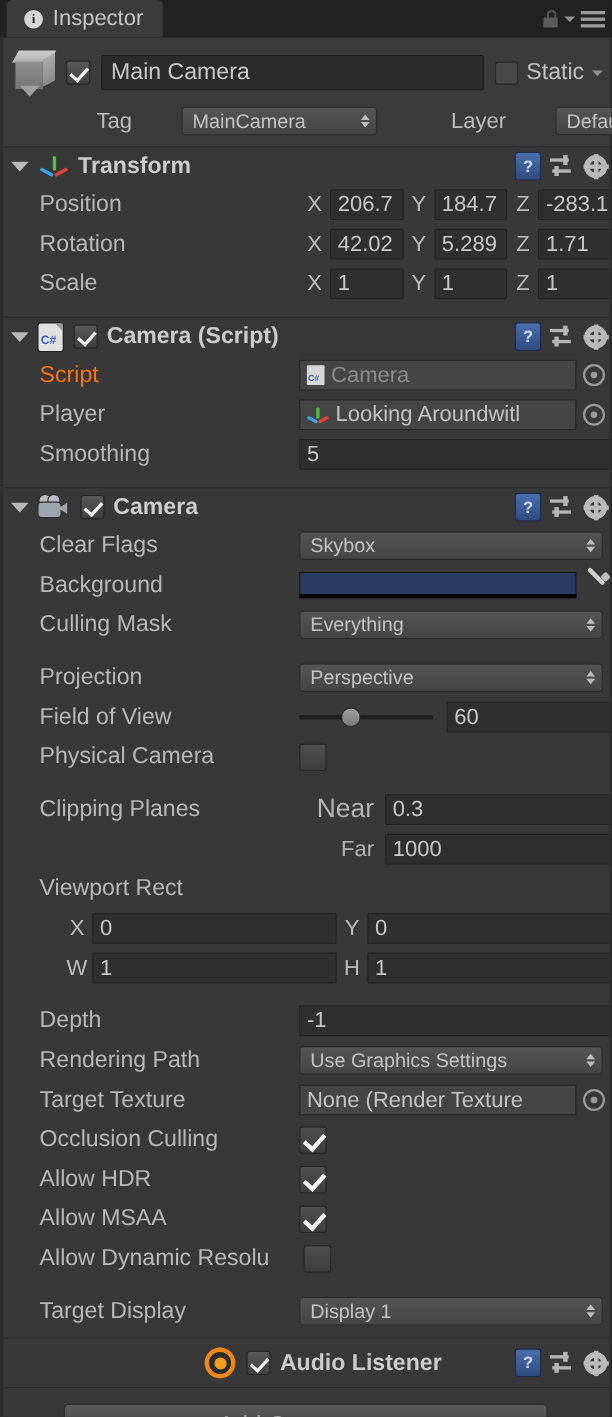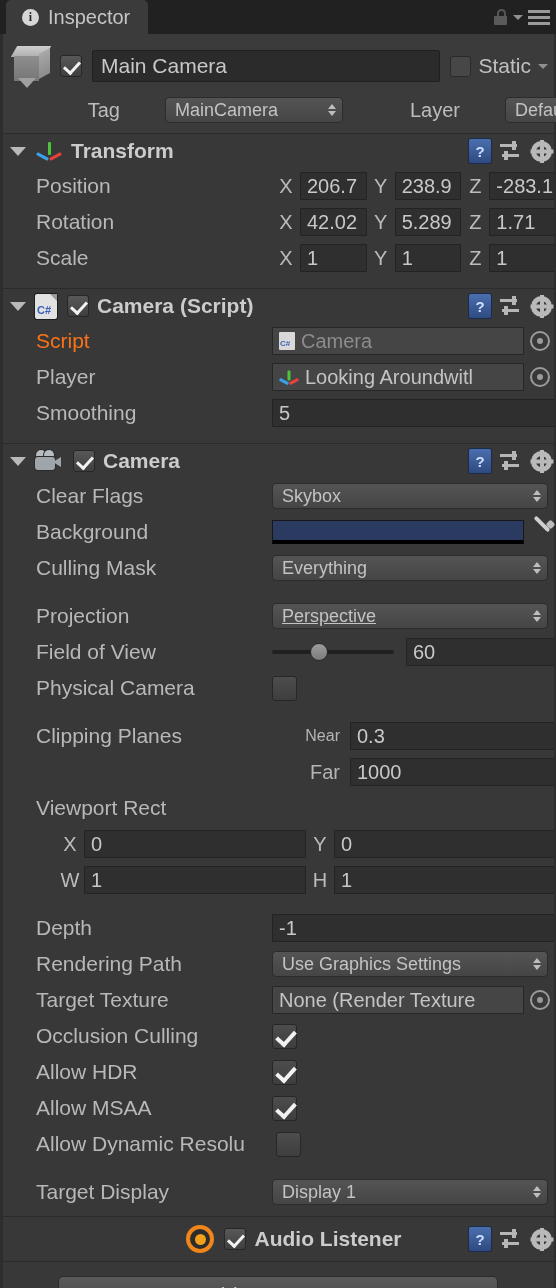--- a/index.html
+++ b/index.html
@@ -407,21 +407,21 @@
           </span>
         <span class="gear-icon"></span>
       </span>
     </div>
     <div class="prop">
       <span class="lbl">Position</span>
       <span class="vec">
         <span class="axis-lbl">X</span>
         <span class="num">206.7</span>
         <span class="axis-lbl">Y</span>
-        <span class="num">238.9</span>
+        <span class="num">184.7</span>
         <span class="axis-lbl">Z</span>
         <span class="num">-283.1</span>
       </span>
     </div>
     <div class="prop">
       <span class="lbl">Rotation</span>
       <span class="vec">
         <span class="axis-lbl">X</span>
         <span class="num">42.02</span>
         <span class="axis-lbl">Y</span>
@@ -543,21 +543,21 @@
             <i class="u"></i>
             <i class="d"></i>
           </span>
       </span>
     </div>
 
     <div class="spacer"></div>
 
     <div class="prop">
       <span class="lbl">Projection</span>
-      <span class="popup" style="flex:1 1 auto; margin-right:8px;text-decoration:underline;">
+      <span class="popup" style="flex:1 1 auto; margin-right:8px;">
         <span class="val">Perspective</span>
         <span class="updown">
             <i class="u"></i>
             <i class="d"></i>
           </span>
       </span>
     </div>
 
     <div class="prop">
       <span class="lbl">Field of View</span>
@@ -571,21 +571,21 @@
 
     <div class="prop">
       <span class="lbl">Physical Camera</span>
       <span class="cb-small"></span>
     </div>
 
     <div class="spacer"></div>
 
     <div class="prop">
       <span class="lbl">Clipping Planes</span>
-      <span style="flex:0 0 68px; text-align:right; font-size:16px;">Near</span>
+      <span style="flex:0 0 68px; text-align:right; font-size:24px;">Near</span>
       <span class="num" style="flex:1 1 auto; margin-left:10px;">0.3</span>
     </div>
     <div class="prop">
       <span class="lbl"></span>
       <span style="flex:0 0 68px; text-align:right; font-size:20px;">Far</span>
       <span class="num" style="flex:1 1 auto; margin-left:10px;">1000</span>
     </div>
 
     <div class="prop">
       <span class="lbl">Viewport Rect</span>

